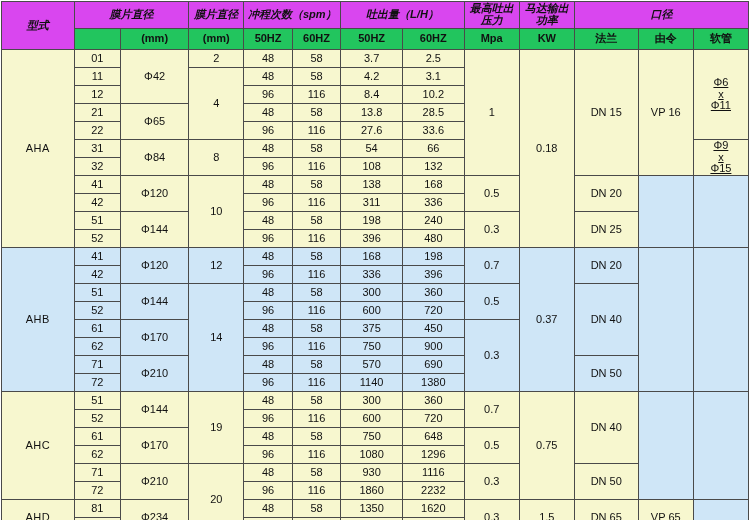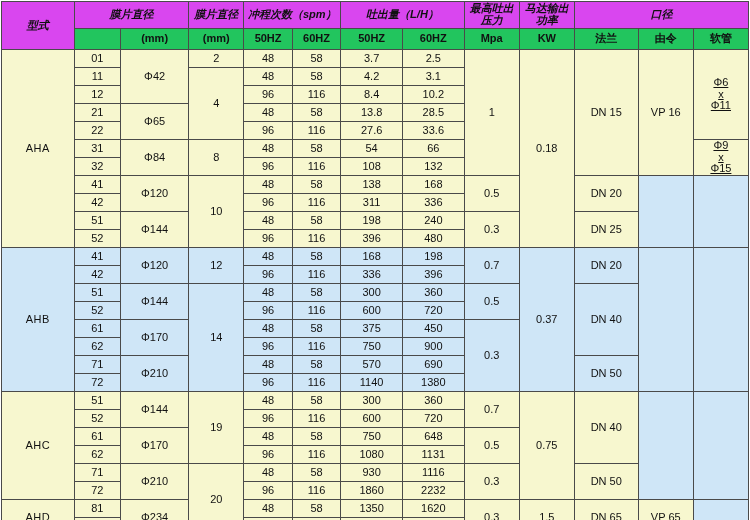--- a/index.html
+++ b/index.html
@@ -321,21 +321,21 @@
           <td class="rowcell yellow">58</td>
           <td class="rowcell yellow">750</td>
           <td class="rowcell yellow">648</td>
           <td class="rowcell yellow" rowspan="2">0.5</td>
         </tr>
         <tr>
           <td class="rowcell yellow">62</td>
           <td class="rowcell yellow">96</td>
           <td class="rowcell yellow">116</td>
           <td class="rowcell yellow">1080</td>
-          <td class="rowcell yellow">1131</td>
+          <td class="rowcell yellow">1296</td>
         </tr>
         <tr>
           <td class="rowcell yellow">71</td>
           <td class="rowcell yellow" rowspan="2">Φ210</td>
           <td class="rowcell yellow" rowspan="4">20</td>
           <td class="rowcell yellow">48</td>
           <td class="rowcell yellow">58</td>
           <td class="rowcell yellow">930</td>
           <td class="rowcell yellow">1116</td>
           <td class="rowcell yellow" rowspan="2">0.3</td>

